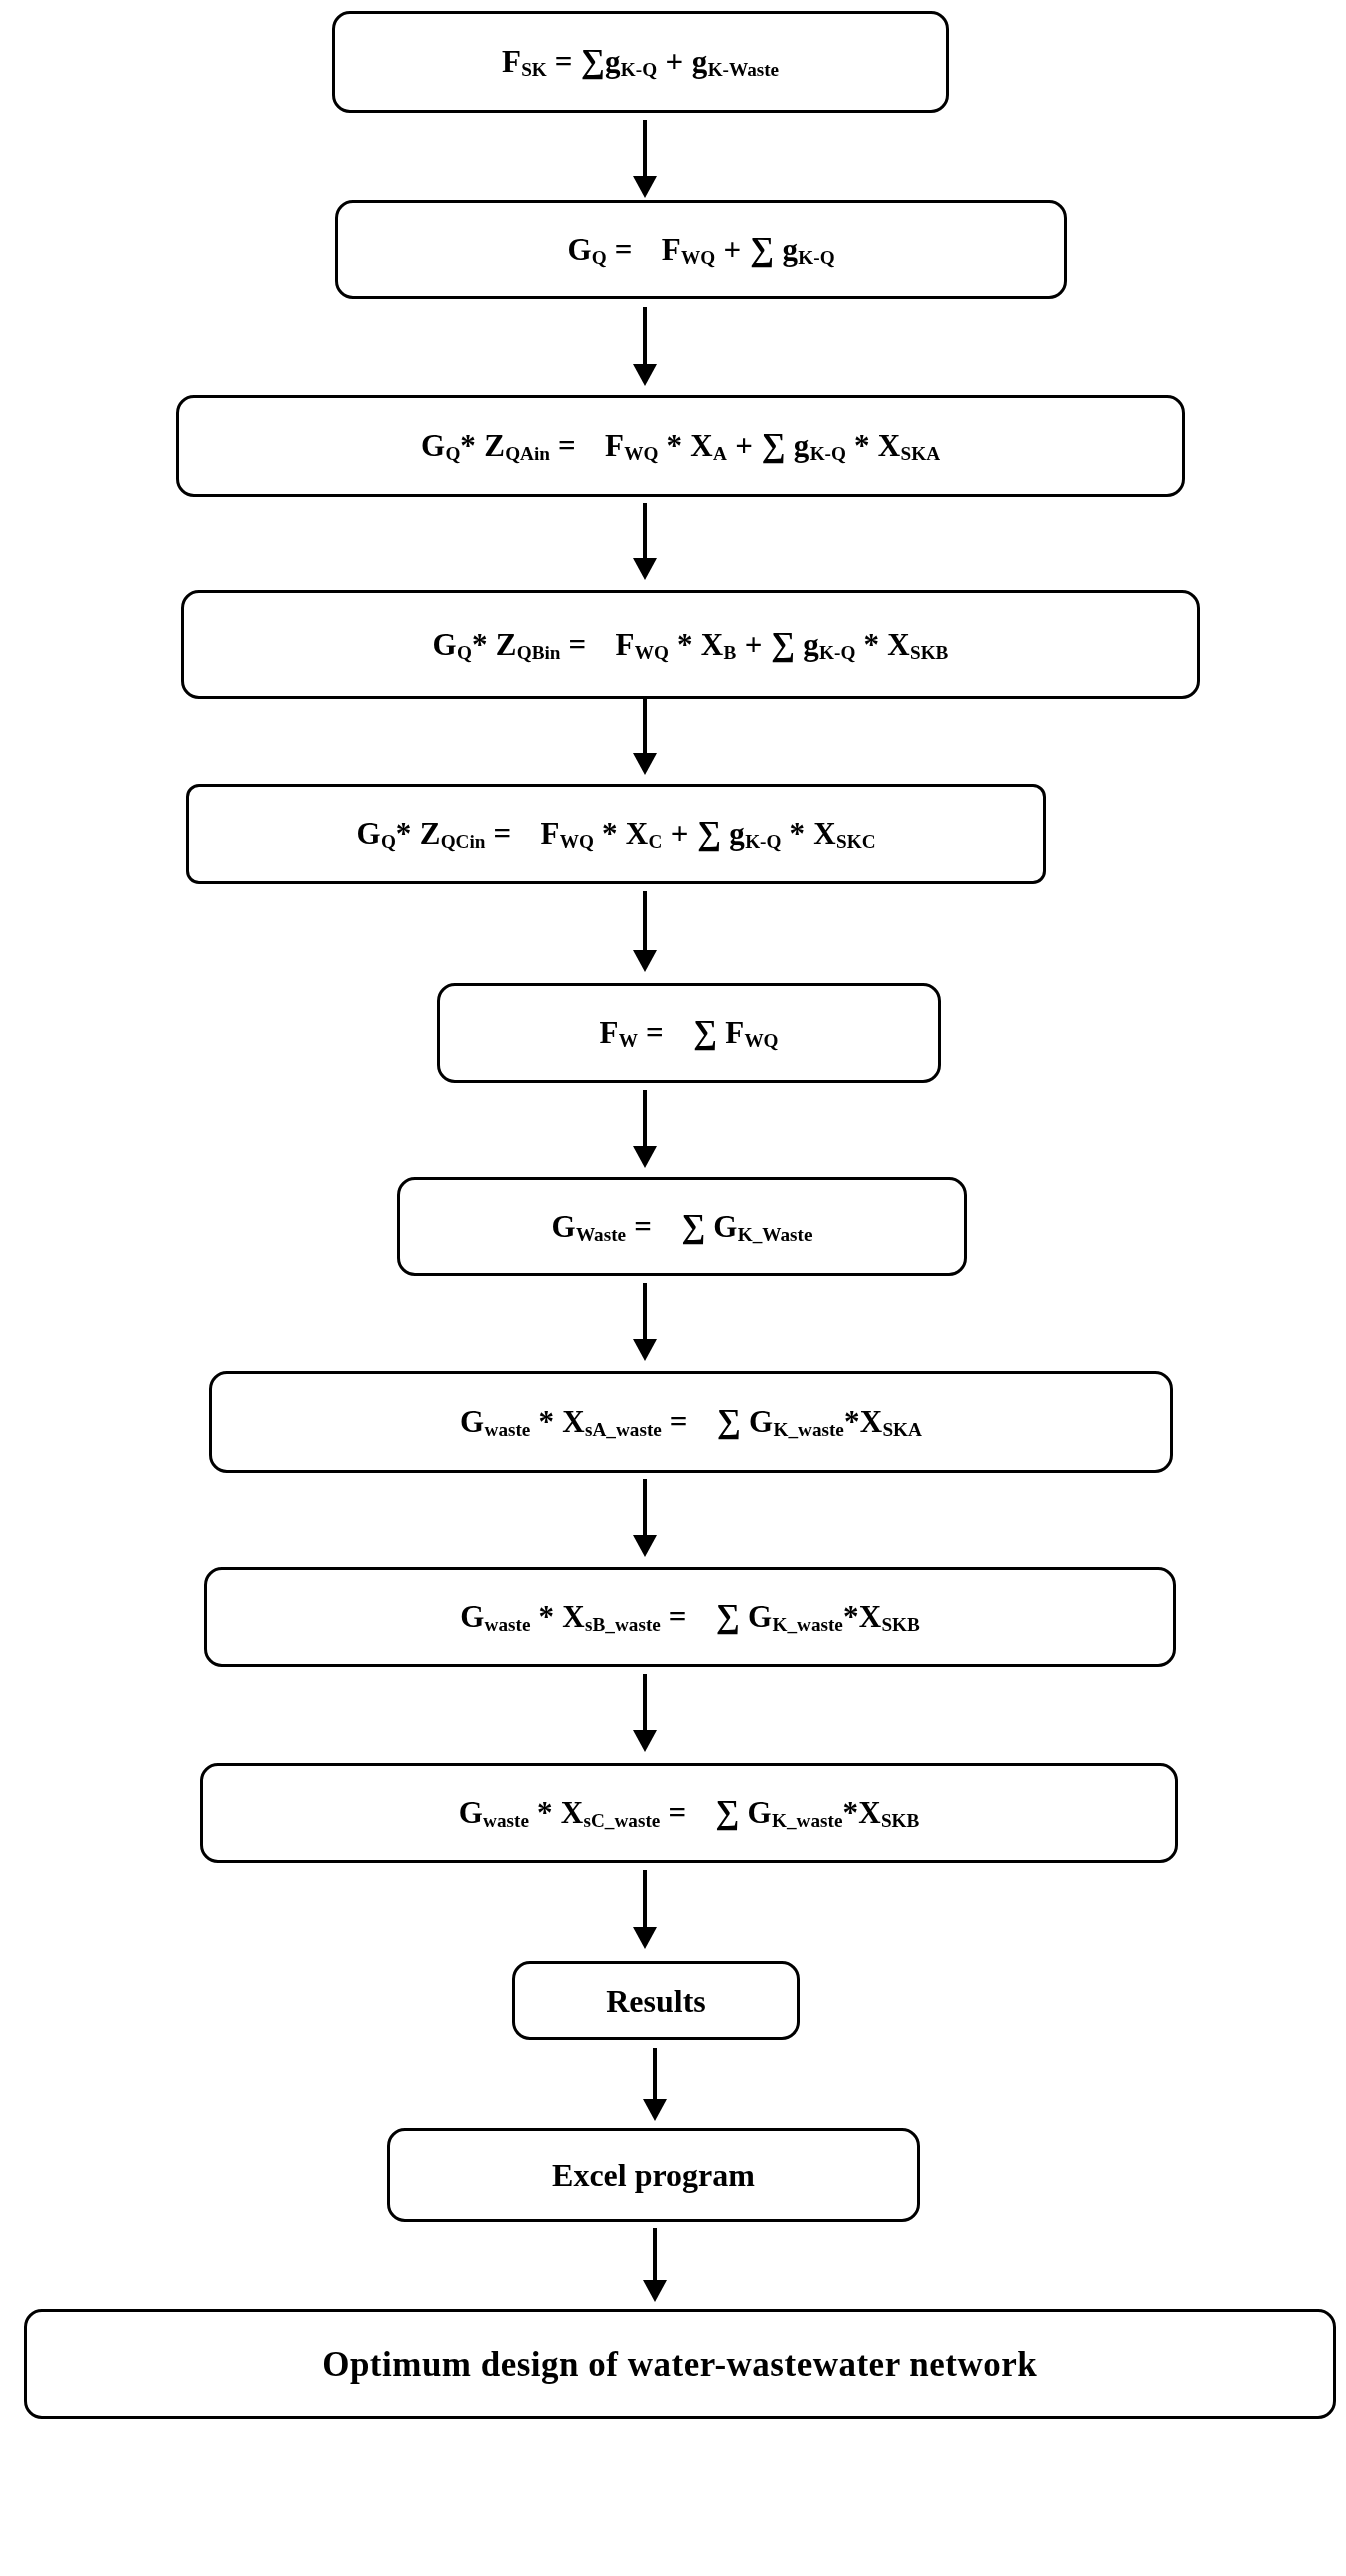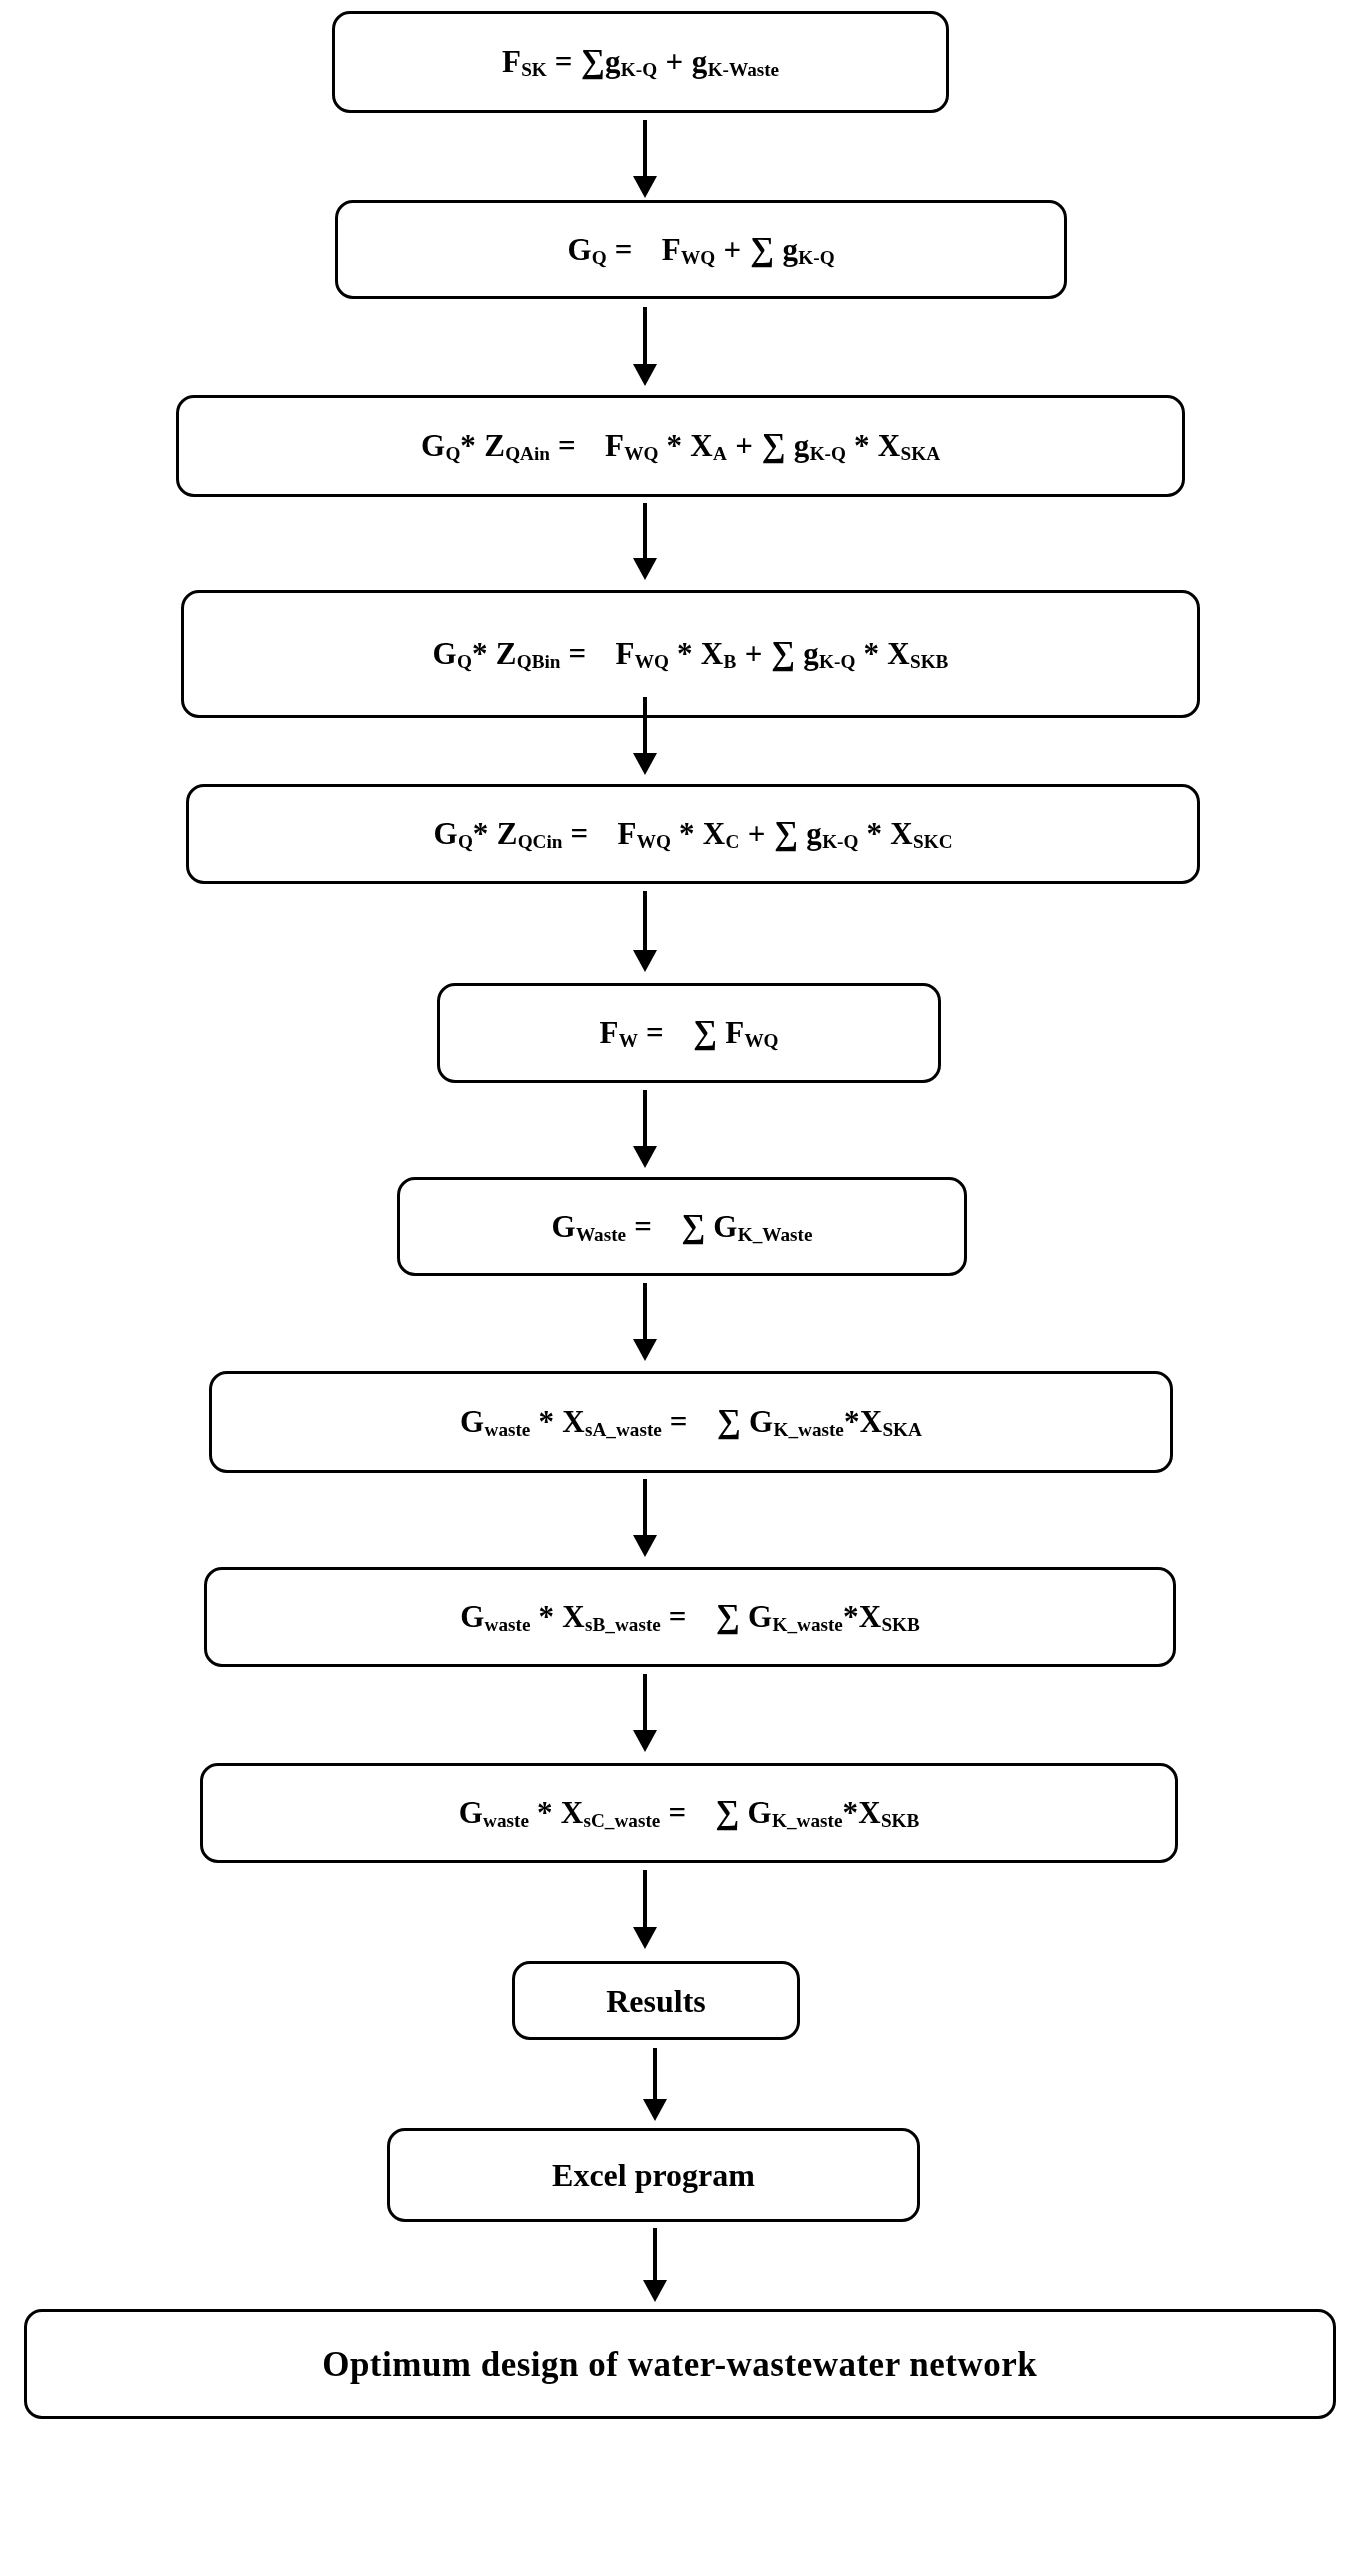--- a/index.html
+++ b/index.html
@@ -124,32 +124,32 @@
     <span class="formula">
       G<sub>Q</sub>*&nbsp;Z<sub>QAin</sub>&nbsp;=<span class="gap-lg"></span>F<sub>WQ</sub>&nbsp;*&nbsp;X<sub>A</sub><span class="gap-sm"></span>+<span class="gap-sm"></span><span class="sig">∑</span>&nbsp;g<sub>K-Q</sub>&nbsp;*&nbsp;X<sub>SKA</sub>
     </span>
   </div>
 
   <div class="arrow" style="left:637px; top:503px; height:77px;">
     <div class="shaft" style="height:55px;"></div>
     <div class="head"></div>
   </div>
 
-  <div class="node" style="left:173px; top:590px; width:1019px; height:128px;">
+  <div class="node" style="left:173px; top:590px; width:1019px; height:109px;">
     <span class="formula">
       G<sub>Q</sub>*&nbsp;Z<sub>QBin</sub>&nbsp;=<span class="gap-lg"></span>F<sub>WQ</sub>&nbsp;*&nbsp;X<sub>B</sub><span class="gap-sm"></span>+<span class="gap-sm"></span><span class="sig">∑</span>&nbsp;g<sub>K-Q</sub>&nbsp;*&nbsp;X<sub>SKB</sub>
     </span>
   </div>
 
   <div class="arrow" style="left:637px; top:697px; height:78px;">
     <div class="shaft" style="height:56px;"></div>
     <div class="head"></div>
   </div>
 
-  <div class="node" style="left:178px; top:784px; width:1014px; height:100px;">
+  <div class="node" style="left:178px; top:784px; width:860px; height:100px;border-radius:13px;">
     <span class="formula">
       G<sub>Q</sub>*&nbsp;Z<sub>QCin</sub>&nbsp;=<span class="gap-lg"></span>F<sub>WQ</sub>&nbsp;*&nbsp;X<sub>C</sub><span class="gap-sm"></span>+<span class="gap-sm"></span><span class="sig">∑</span>&nbsp;g<sub>K-Q</sub>&nbsp;*&nbsp;X<sub>SKC</sub>
     </span>
   </div>
 
   <div class="arrow" style="left:637px; top:891px; height:81px;">
     <div class="shaft" style="height:59px;"></div>
     <div class="head"></div>
   </div>
 

